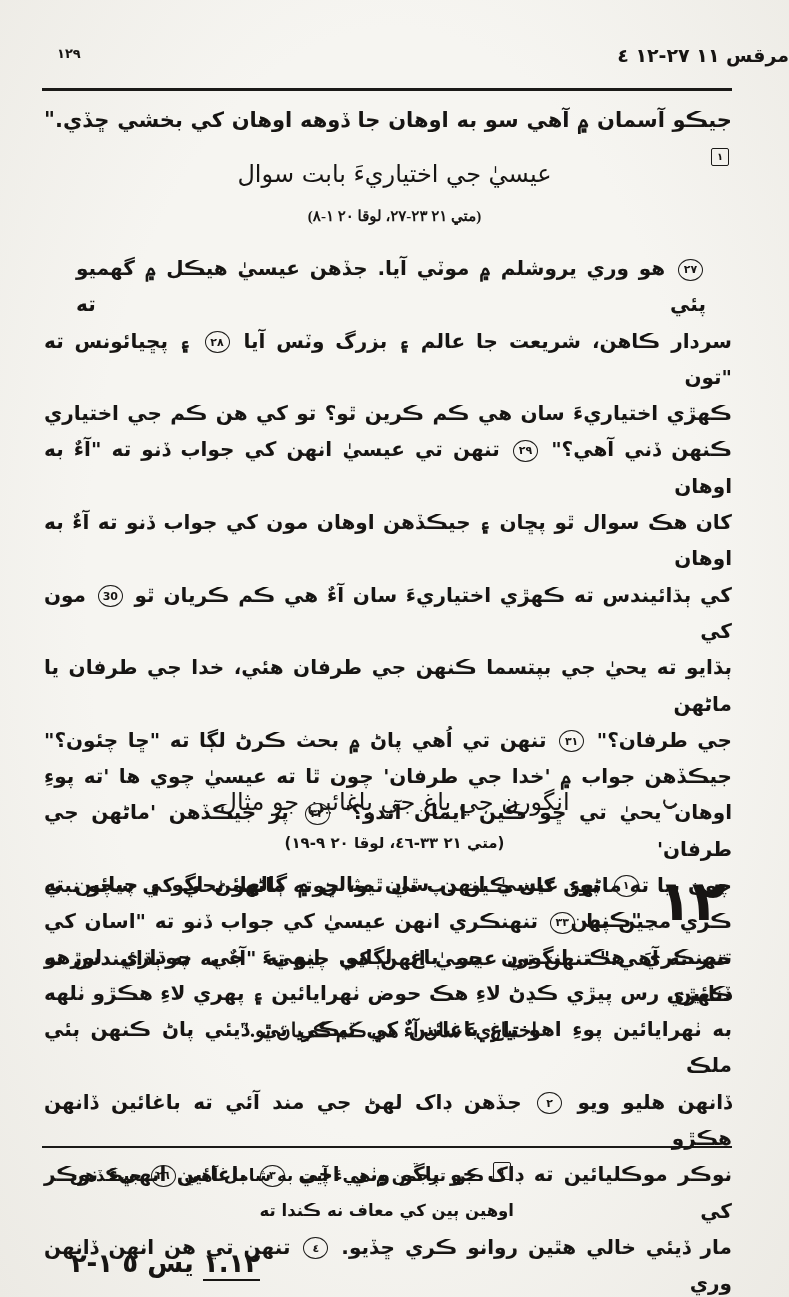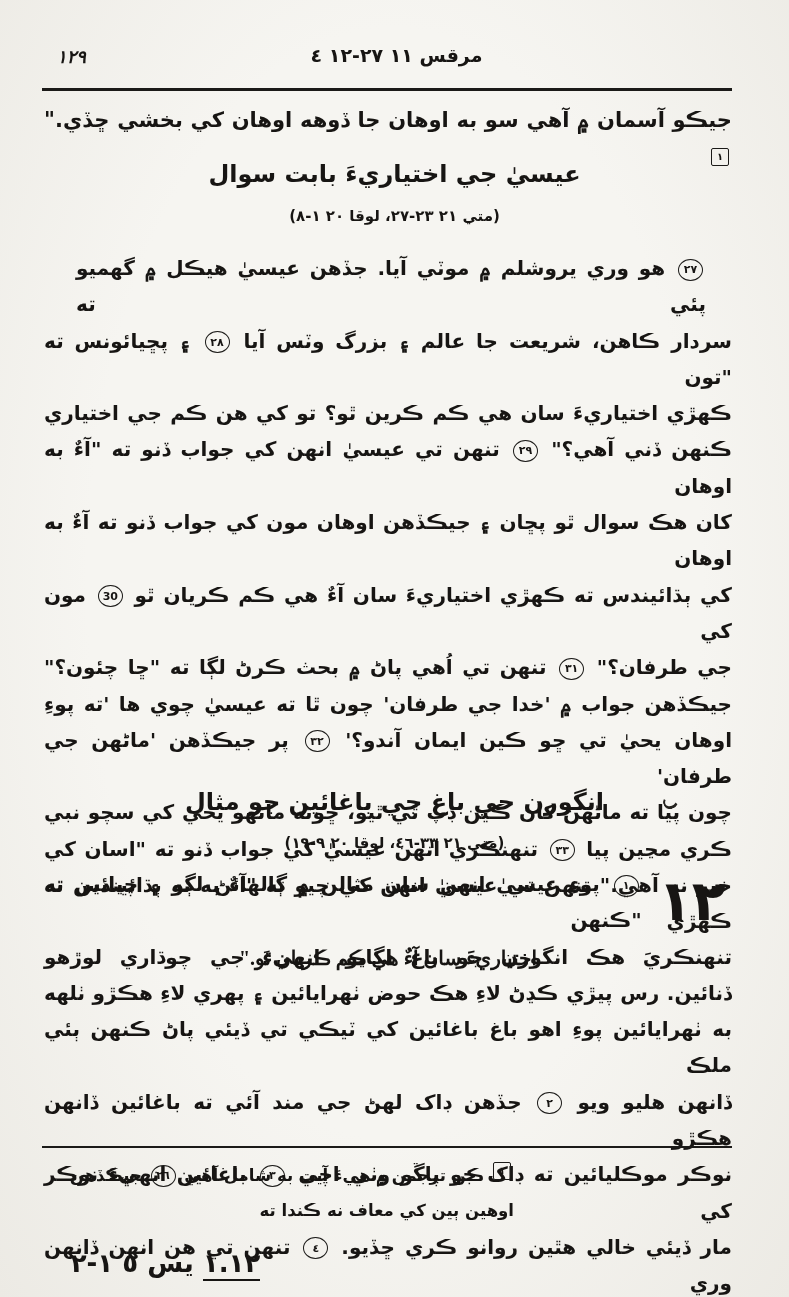--- a/index.html
+++ b/index.html
@@ -4,33 +4,33 @@
 <style>
   html,body{margin:0;padding:0;}
   body{
     width:789px;height:1297px;overflow:hidden;position:relative;
     background:radial-gradient(ellipse at 50% 45%, #f6f5f1 55%, #eceae4 100%);
     font-family:"DejaVu Sans", sans-serif;
     color:#171513;
     direction:rtl;
   }
   .page{position:absolute;inset:0;}
-  .pagenum{position:absolute;left:57px;top:46px;font-size:18px;font-weight:bold;direction:ltr;font-style:italic;}
-  .runhead{position:absolute;top:44px;left:4px;right:0;text-align:center;font-size:19px;font-weight:bold;}
+  .pagenum{position:absolute;left:57px;top:46px;font-size:13px;font-weight:bold;direction:ltr;}
+  .runhead{position:absolute;top:44px;left:4px;right:0;text-align:right;font-size:19px;font-weight:bold;}
   .rule{position:absolute;left:42px;right:57px;background:#1b1a18;}
   .rule-top{top:88px;height:3px;}
   .rule-fn{top:1146px;height:2px;}
   .tline{white-space:nowrap;}
   .intro{position:absolute;top:100px;right:57px;left:44px;font-size:21px;font-weight:bold;}
   .intro .tline{line-height:40px;text-align:justify;text-align-last:justify;white-space:normal;}
-  .heading{position:absolute;left:0;right:0;margin:0;text-align:center;font-size:24px;font-weight:bold;}
+  .heading{position:absolute;left:0;right:0;margin:0;text-align:center;font-size:24px;font-weight:normal;}
   .h1pos{top:160px;}
   .h2pos{top:788px;}
   .ref{position:absolute;left:0;right:0;text-align:center;font-size:15px;font-weight:bold;}
-  .ref1pos{top:207px;}
+  .ref1pos{top:207px;font-family:Liberation Serif, serif;}
   .ref2pos{top:834px;}
   .bodytext{position:absolute;right:57px;left:44px;font-size:20px;font-weight:bold;}
   .bodytext .tline{line-height:36.3px;text-align:justify;text-align-last:justify;white-space:normal;}
   .sec1{top:250px;}
   .sec1 .tline:first-child{padding-right:26px;margin-left:32px;}
   .sec1 .tline:last-child{text-align:right;text-align-last:center;font-family:Liberation Serif, serif;}
   .sec2{top:866px;}
   .dropcap{
     float:right;font-size:56px;line-height:70px;font-weight:bold;
     padding:0 6px 0 16px;direction:ltr;
@@ -73,20 +73,21 @@
 
   <h2 class="heading h1pos">عيسيٰ جي اختياريءَ بابت سوال</h2>
   <div class="ref ref1pos">(متي ٢١ ٢٣-٢٧، لوقا ٢٠ ١-٨)</div>
   <div class="bodytext sec1">
       <div class="tline"><span class="vnum">٢٧</span> هو وري يروشلم ۾ موٽي آيا. جڏهن عيسيٰ هيڪل ۾ گهميو پئي ته</div>
       <div class="tline">سردار ڪاهن، شريعت جا عالم ۽ بزرگ وٽس آيا <span class="vnum">٢٨</span> ۽ پڇيائونس ته "تون</div>
       <div class="tline">ڪهڙي اختياريءَ سان هي ڪم ڪرين ٿو؟ تو کي هن ڪم جي اختياري</div>
       <div class="tline">ڪنهن ڏني آهي؟" <span class="vnum">٢٩</span> تنهن تي عيسيٰ انهن کي جواب ڏنو ته "آءٌ به اوهان</div>
       <div class="tline">کان هڪ سوال ٿو پڇان ۽ جيڪڏهن اوهان مون کي جواب ڏنو ته آءٌ به اوهان</div>
       <div class="tline">کي ٻڌائيندس ته ڪهڙي اختياريءَ سان آءٌ هي ڪم ڪريان ٿو <span class="vnum">30</span> مون کي</div>
+      <div class="tline">ٻڌايو ته يحيٰ جي بپتسما ڪنهن جي طرفان هئي، خدا جي طرفان يا ماڻهن</div>
       <div class="tline">جي طرفان؟" <span class="vnum">٣١</span> تنهن تي اُهي پاڻ ۾ بحث ڪرڻ لڳا ته "ڇا چئون؟"</div>
       <div class="tline">جيڪڏهن جواب ۾ 'خدا جي طرفان' چون ٿا ته عيسيٰ چوي ها 'ته پوءِ</div>
       <div class="tline">اوهان يحيٰ تي ڇو ڪين ايمان آندو؟' <span class="vnum">٣٢</span> پر جيڪڏهن 'ماڻهن جي طرفان'</div>
       <div class="tline">چون پيا ته ماڻهن کان ڪين ڊپ ٿي ٿيو، ڇوته ماڻهو يحيٰ کي سچو نبي</div>
       <div class="tline">ڪري مڃين پيا <span class="vnum">٣٣</span> تنهنڪري انهن عيسيٰ کي جواب ڏنو ته "اسان کي</div>
       <div class="tline">خبر نه آهي." تنهن تي عيسيٰ انهن کي چيو ته "آءٌ به نه ٻڌائيندس ته ڪهڙي</div>
       <div class="tline">اختياريءَ سان آءٌ هي ڪم ڪريان ٿو."</div>
     </div>
 
   <h2 class="heading h2pos">انگورن جي باغ جي باغائين جو مثال</h2>

